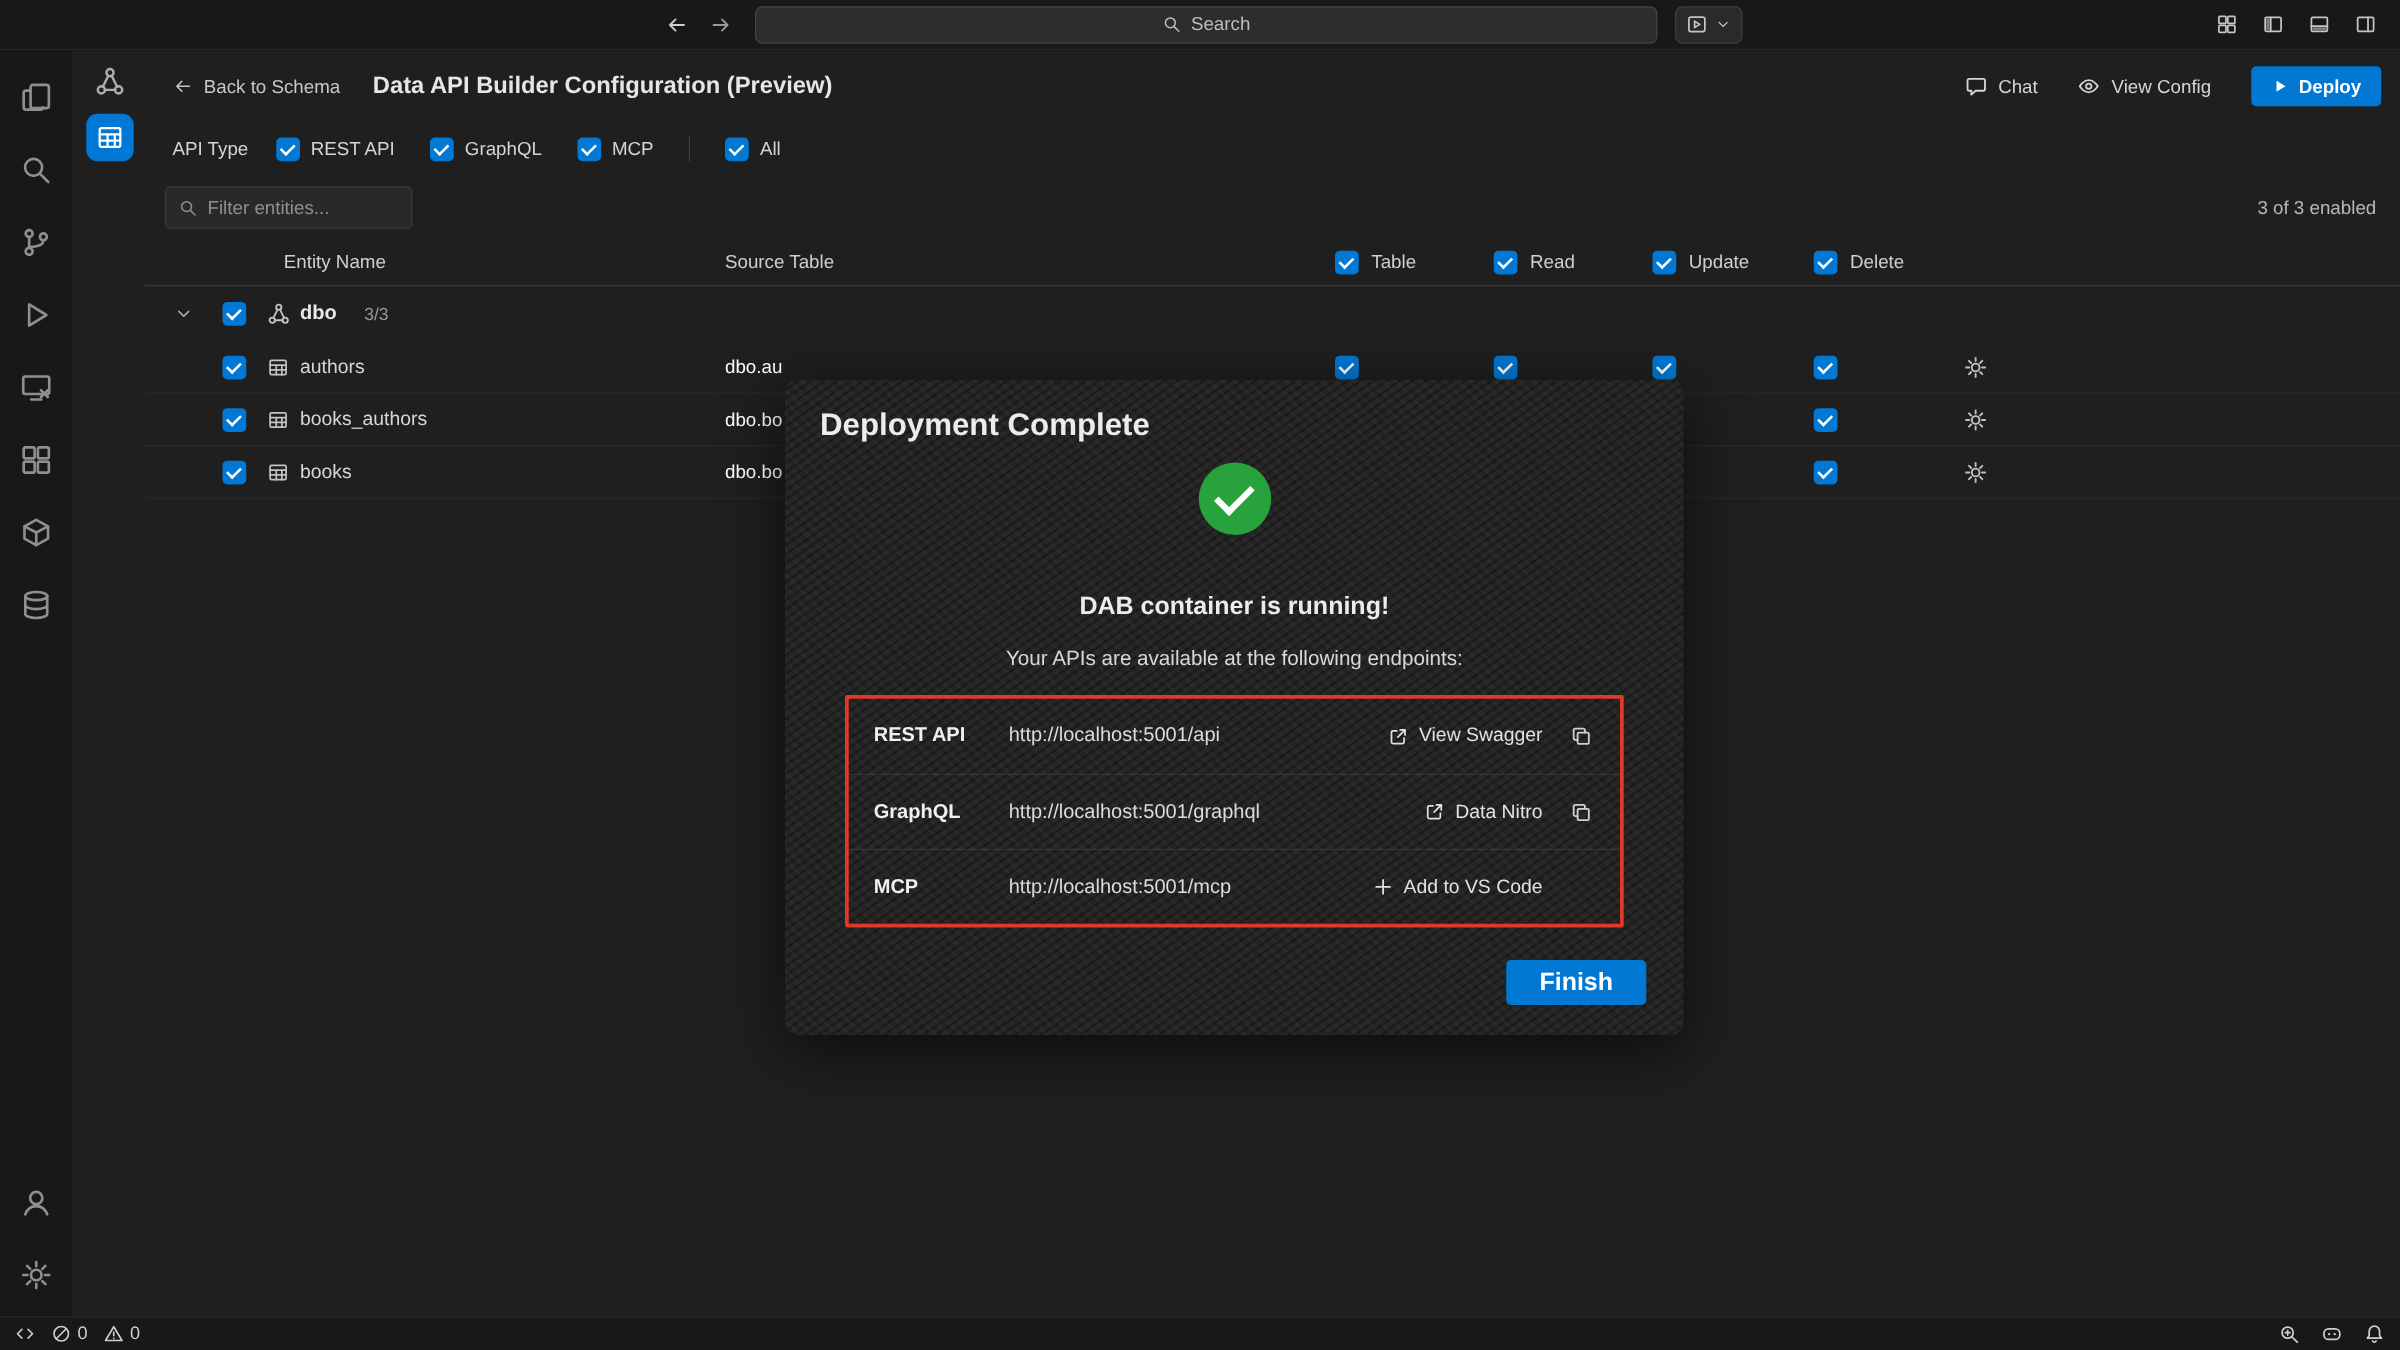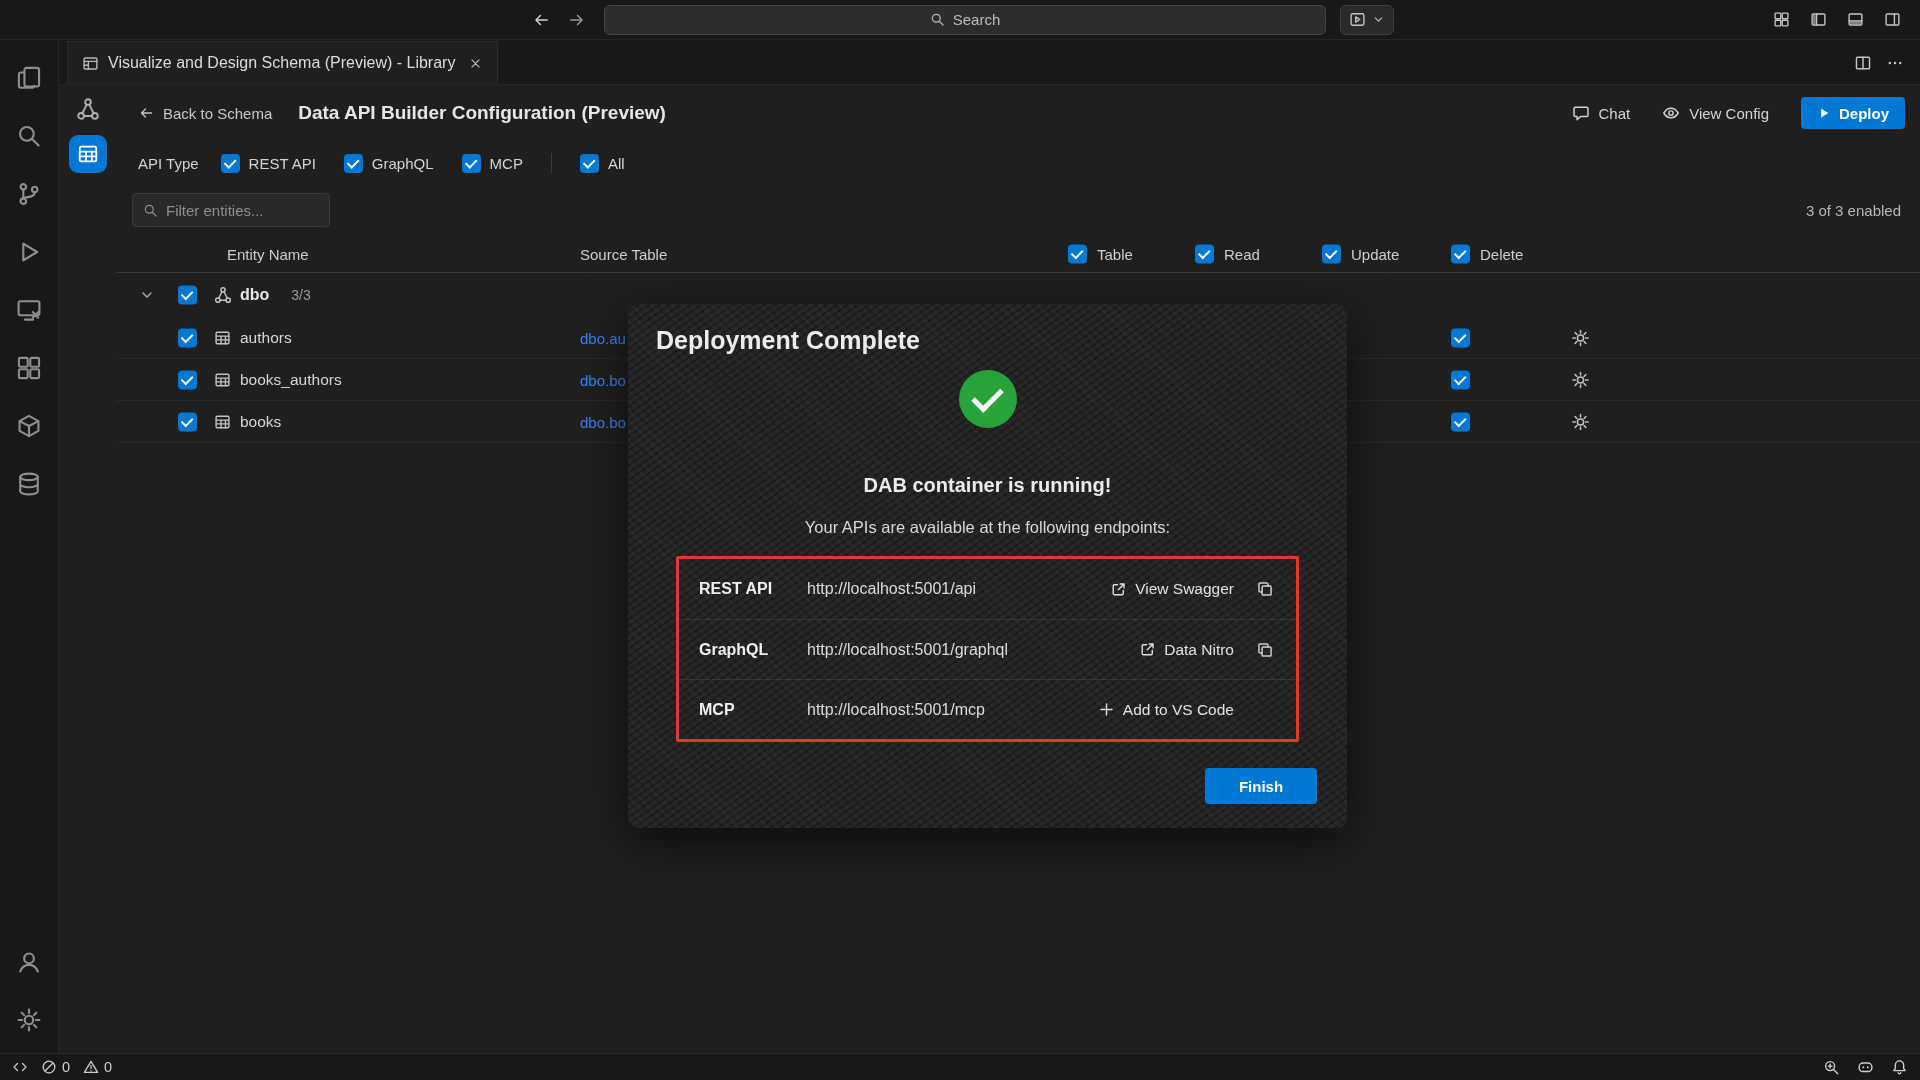--- a/index.html
+++ b/index.html
@@ -67,21 +67,21 @@
 
   
   .grid-header{position:relative;height:38px;border-bottom:1px solid #3a3a3a;color:#cfcfcf}
   .grid-row{position:relative;height:42px;border-bottom:1px solid #292929}
   .grid-grouprow{position:relative;height:44px}
   .cell{position:absolute;top:50%;transform:translateY(-50%);white-space:nowrap}
   .cell.flexc{display:flex;align-items:center;gap:10px}
   .ent-name{color:#d7d7d7;font-size:15.5px}
   .group-name{color:#e8e8e8;font-weight:bold;font-size:16px}
   .group-count{color:#9a9a9a;font-size:14px;margin-left:12px}
-  .src{color:#3b82f6}
+  .src{color:#ffffff}
   .rowicon{color:#c3c3c3}
   .gearbtn{color:#c0c0c0;cursor:pointer;display:flex}
   .gearbtn svg.ic{width:19px;height:19px}
   .chev{color:#b5b5b5;display:flex;cursor:pointer}
 
   
   .modal{position:absolute;left:628px;top:304px;width:719px;height:524px;border-radius:10px;z-index:10;
     background:
       repeating-linear-gradient(45deg,rgba(255,255,255,.022) 0 3px,rgba(0,0,0,0) 3px 7px),
       repeating-linear-gradient(-35deg,rgba(0,0,0,.28) 0 2px,rgba(0,0,0,0) 2px 6px),
@@ -94,21 +94,21 @@
   .modal-sub{position:absolute;left:0;right:0;top:214px;text-align:center;font-size:16.5px;color:#d8d8d8}
   .ep-box{position:absolute;left:48px;top:252px;width:623px;border:3px solid var(--color-red);border-radius:2px}
   .ep-row{height:60px;display:flex;align-items:center;padding:0 20px}
   .ep-row + .ep-row{border-top:1px solid rgba(255,255,255,.09)}
   .ep-name{width:108px;font-weight:bold;font-size:16px;color:#f0f0f0}
   .ep-url{flex:1;font-size:16px;color:#dcdcdc}
   .ep-action{display:flex;align-items:center;gap:8px;color:#e2e2e2;font-size:15.5px;cursor:pointer}
   .ep-action svg.ic{width:17px;height:17px}
   .ep-copy{width:20px;margin-left:22px;color:#d0d0d0;cursor:pointer;display:flex}
   .ep-copy svg.ic{width:18px;height:18px}
-  .finish-btn{position:absolute;right:30px;bottom:24px;width:112px;height:36px;background:var(--color-accent);color:#fff;font-weight:bold;font-size:15px;border:none;border-radius:4px;font-family:inherit;cursor:pointer}
+  .finish-btn{position:absolute;right:30px;bottom:24px;width:112px;height:36px;background:var(--color-accent);color:#fff;font-weight:bold;font-size:20px;border:none;border-radius:4px;font-family:inherit;cursor:pointer}
 
   
   .statusbar{position:absolute;left:0;right:0;bottom:0;height:27px;background:var(--color-bg);border-top:1px solid #2a2a2a;display:flex;align-items:center;padding:0 12px;color:#cfcfcf;font-size:14.5px}
   .sb-item{display:flex;align-items:center;gap:5px;margin-right:13px}
   .sb-item svg.ic{width:16px;height:16px}
   .sb-right{margin-left:auto;display:flex;align-items:center;gap:17px}
   .sb-right svg.ic{width:17px;height:17px}
 </style>
 </head>
 <body>
@@ -368,41 +368,20 @@
       <div class="ab-btn">
           <svg class="ic">
             <use href="#i-gear"></use>
           </svg>
         </div>
     </div>
   </div>
 
   <div class="content">
 
-    <div class="tabbar">
-      <div class="tab">
-        <svg class="ic ticon" style="width:17px;height:17px">
-            <use href="#i-tabicon"></use>
-          </svg>
-        <span>Visualize and Design Schema (Preview) - Library</span>
-        <span class="tab-close">
-            <svg class="ic">
-              <use href="#i-close"></use>
-            </svg>
-          </span>
-      </div>
-      <div class="tab-actions">
-        <svg class="ic" style="width:18px;height:18px">
-            <use href="#i-split"></use>
-          </svg>
-        <svg class="ic" style="width:18px;height:18px">
-            <use href="#i-more"></use>
-          </svg>
-      </div>
-    </div>
 
     <div class="workarea">
 
       <div class="subsidebar">
         <div class="ss-btn">
             <svg class="ic">
               <use href="#i-share"></use>
             </svg>
           </div>
         <div class="ss-active">

